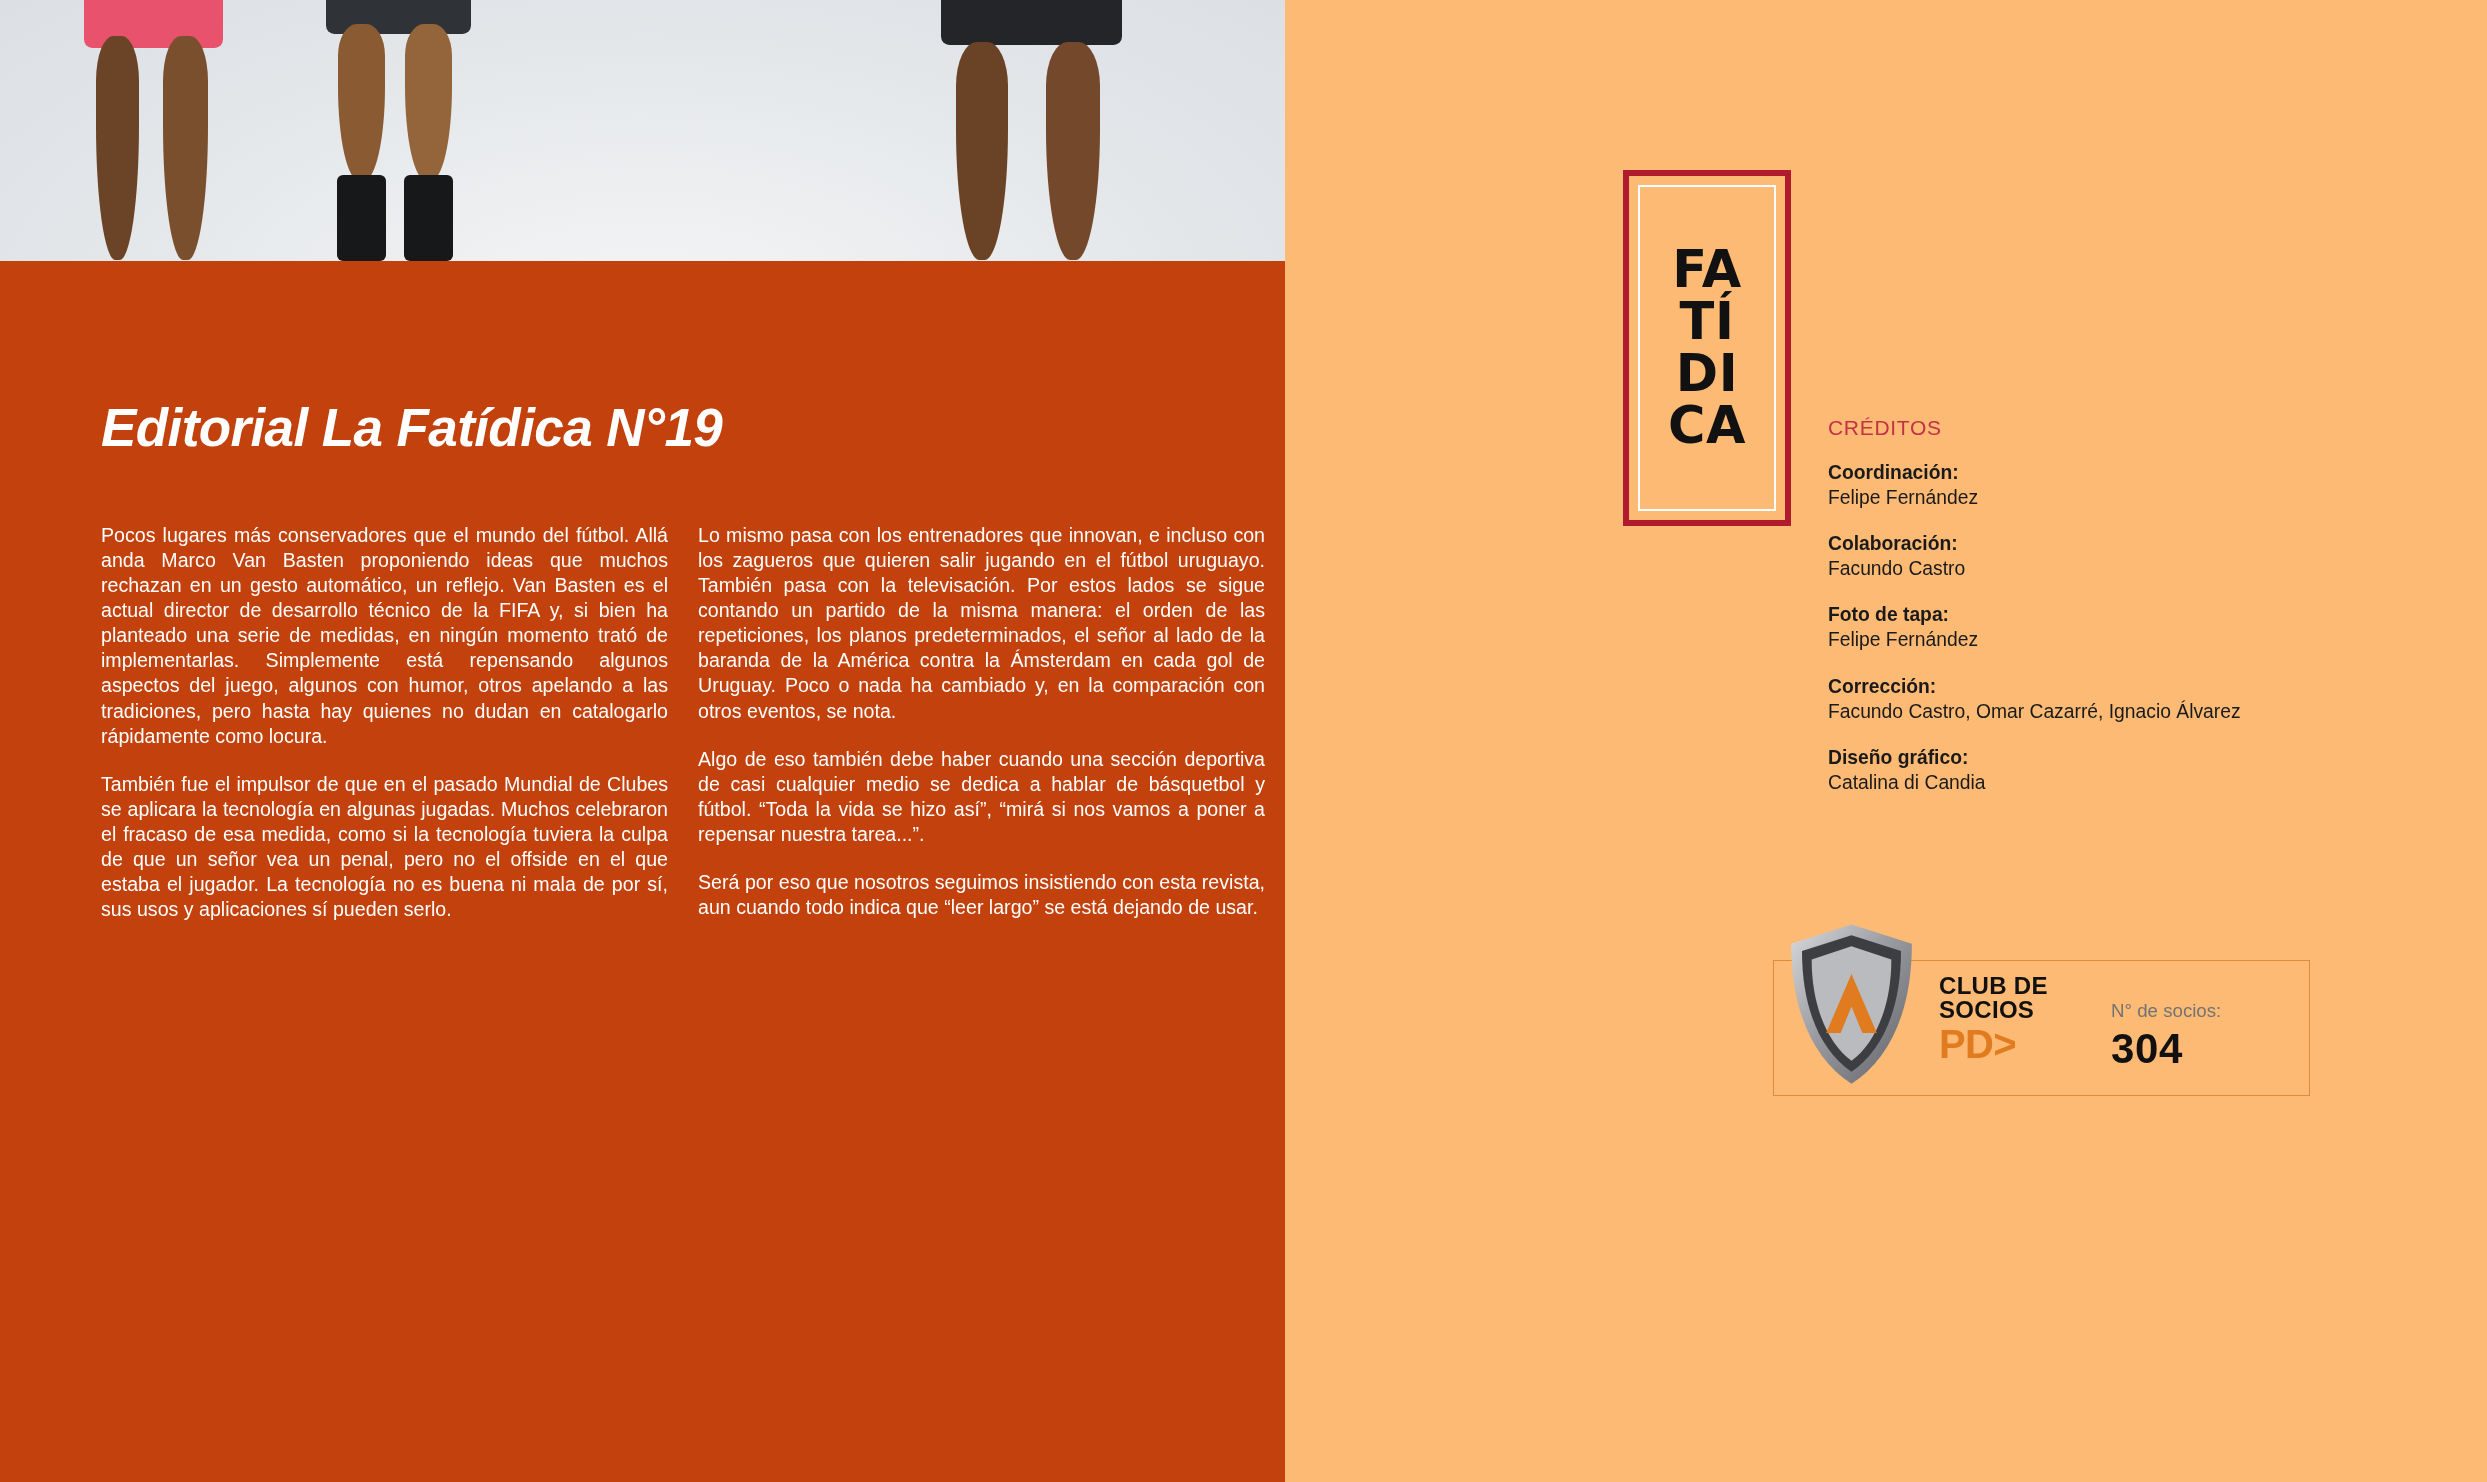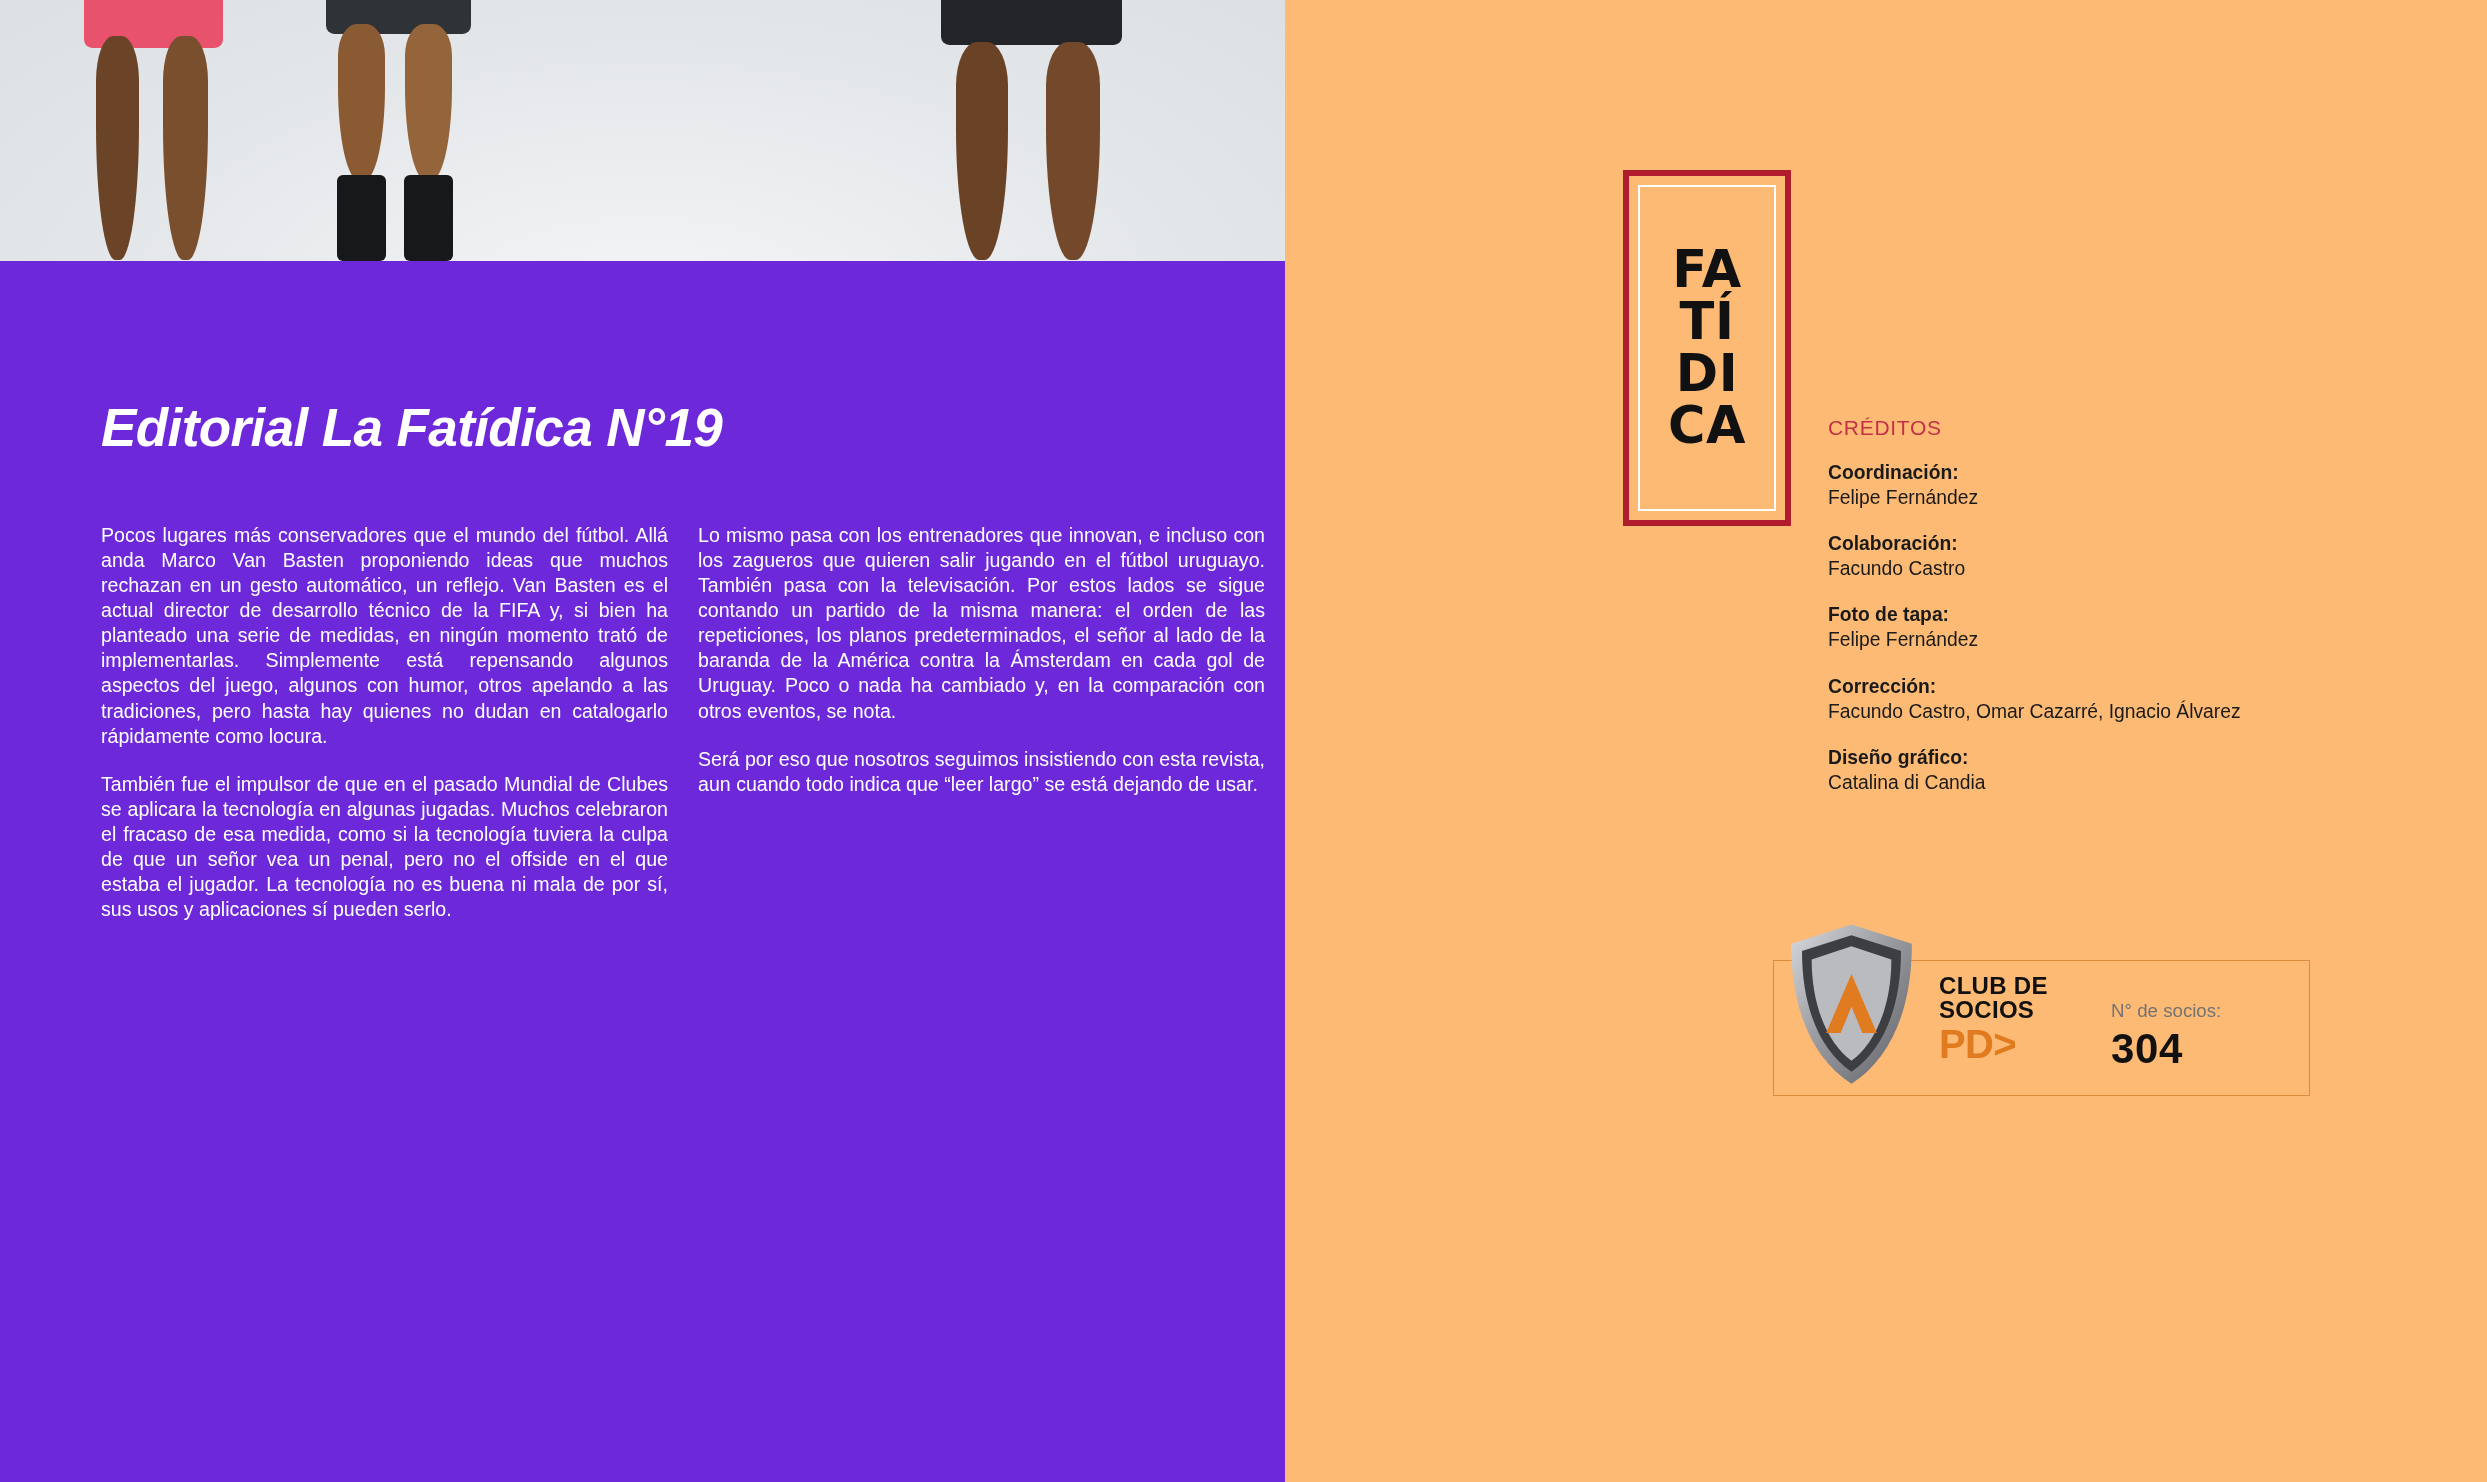--- a/index.html
+++ b/index.html
@@ -50,21 +50,21 @@
     border-radius: 4.8px 4.8px 8.4px 8.4px;
   }
 
   
   #editorial-block {
     position: absolute;
     left: 0;
     top: 261px;
     width: 1285px;
     height: 1222px;
-    background: #6d28d9;
+    background: #c2410c;
     text-decoration: underline;
   }
   #editorial-title {
     position: absolute;
     left: 101px;
     top: 100px;
     width: 1025px;
     color: #ffffff;
     font-style: italic;
     font-weight: bold;
@@ -239,20 +239,21 @@
   <div id="editorial-block">
     <h1 id="editorial-title">Editorial La Fatídica N°19</h1>
 
     <div id="col-left" class="col">
       <p>Pocos lugares más conservadores que el mundo del fútbol. Allá anda Marco Van Basten proponiendo ideas que muchos rechazan en un gesto automático, un reflejo. Van Basten es el actual director de desarrollo técnico de la FIFA y, si bien ha planteado una serie de medidas, en ningún momento trató de implementarlas. Simplemente está repensando algunos aspectos del juego, algunos con humor, otros apelando a las tradiciones, pero hasta hay quienes no dudan en catalogarlo rápidamente como locura.</p>
       <p>También fue el impulsor de que en el pasado Mundial de Clubes se aplicara la tecnología en algunas jugadas. Muchos celebraron el fracaso de esa medida, como si la tecnología tuviera la culpa de que un señor vea un penal, pero no el offside en el que estaba el jugador. La tecnología no es buena ni mala de por sí, sus usos y aplicaciones sí pueden serlo.</p>
     </div>
 
     <div id="col-right" class="col">
       <p>Lo mismo pasa con los entrenadores que innovan, e incluso con los zagueros que quieren salir jugando en el fútbol uruguayo. También pasa con la televisación. Por estos lados se sigue contando un partido de la misma manera: el orden de las repeticiones, los planos predeterminados, el señor al lado de la baranda de la América contra la Ámsterdam en cada gol de Uruguay. Poco o nada ha cambiado y, en la comparación con otros eventos, se nota.</p>
+      <p>Algo de eso también debe haber cuando una sección deportiva de casi cualquier medio se dedica a hablar de básquetbol y fútbol. “Toda la vida se hizo así”, “mirá si nos vamos a poner a repensar nuestra tarea...”.</p>
       <p>Será por eso que nosotros seguimos insistiendo con esta revista, aun cuando todo indica que “leer largo” se está dejando de usar.</p>
     </div>
   </div>
 </div>
 
 <div id="right-page">
 
   <div id="fatidica-logo">
     <div id="fatidica-inner">
       <div class="fat-line">FA</div>

